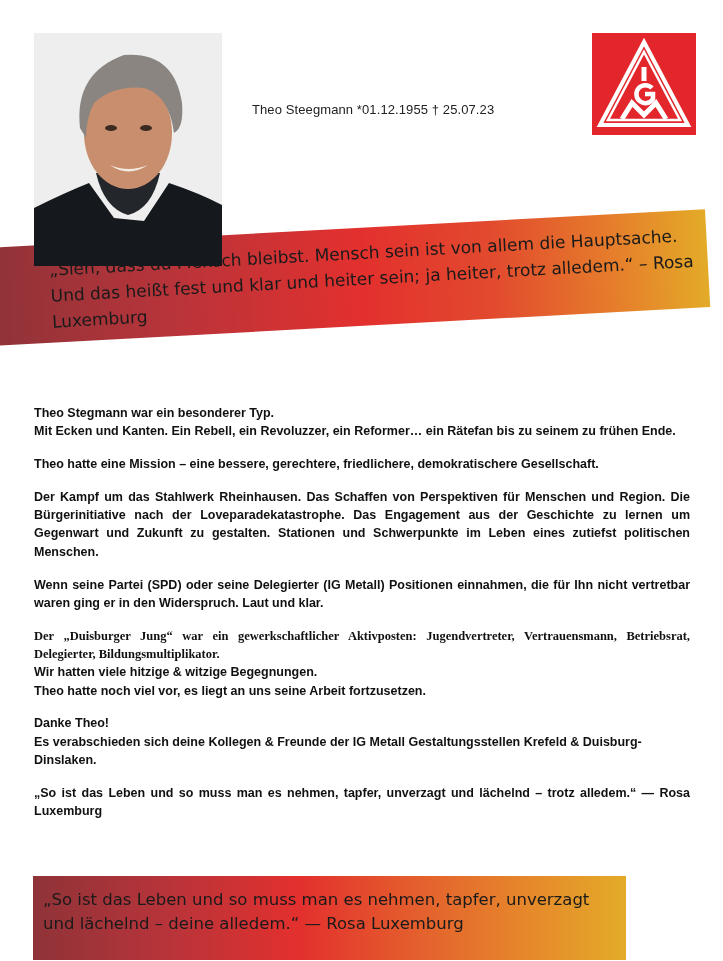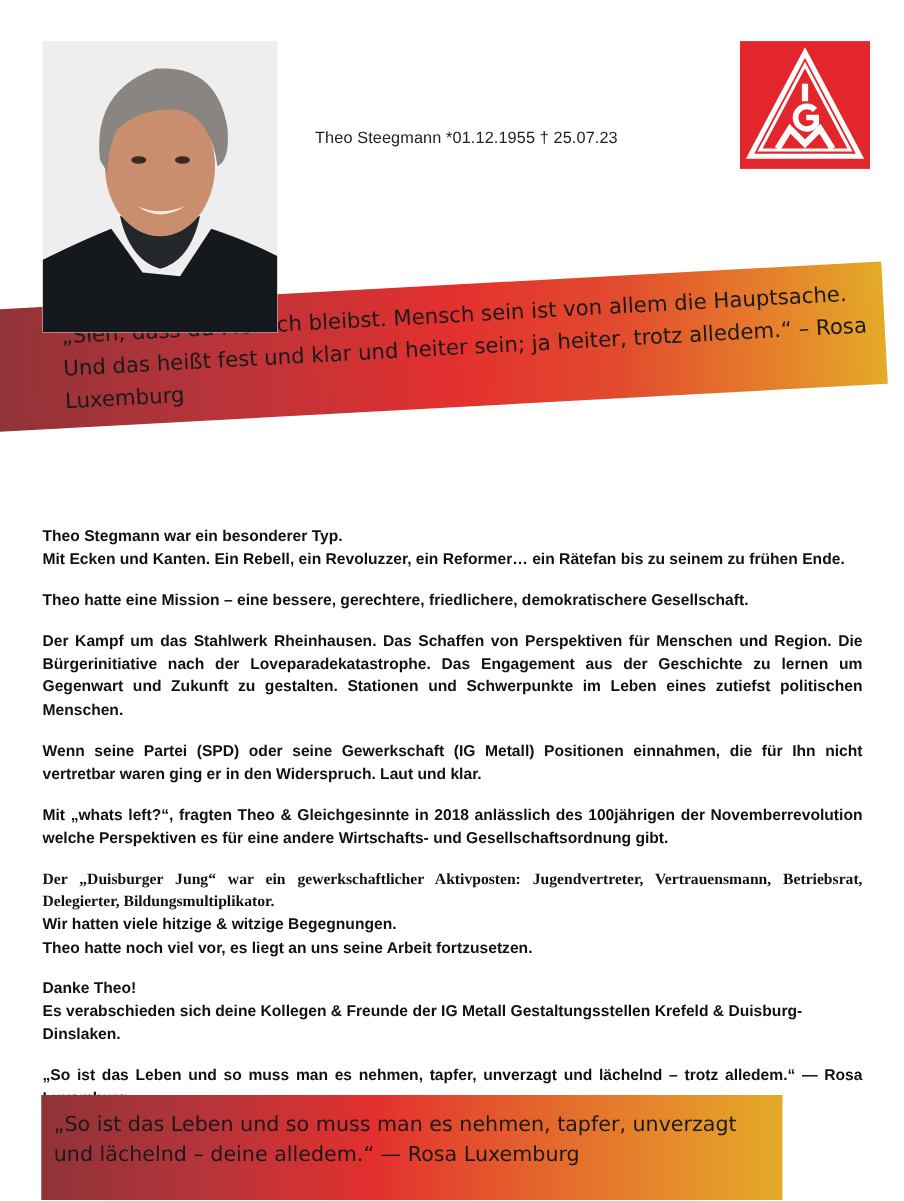--- a/index.html
+++ b/index.html
@@ -4,21 +4,21 @@
   <style>
     html, body { margin: 0; padding: 0; background: #ffffff; }
     body { width: 723px; height: 961px; position: relative; overflow: hidden; font-family: "Liberation Sans", sans-serif; color: #111; }
     .photo { position: absolute; left: 34px; top: 33px; width: 188px; height: 233px; background: #ececec; overflow: hidden; z-index: 2; }
     .photo svg { display: block; width: 100%; height: 100%; }
     .header-title { position: absolute; left: 252px; top: 102px; font-size: 13px; color: #222; letter-spacing: 0.1px; }
     .logo { position: absolute; left: 592px; top: 33px; width: 104px; height: 102px; background: #e3262b; }
     .logo svg { display: block; width: 100%; height: 100%; }
     .banner-top { position: absolute; left: -12px; top: 248px; width: 718px; height: 98px; transform: rotate(-3.1deg); transform-origin: left top; background: linear-gradient(90deg, #8f3338 0%, #b8343a 25%, #e3302e 52%, #e24a2e 70%, #e6812b 88%, #e3ab28 100%); z-index: 1; }
     .banner-top-text { position: absolute; left: 60px; top: 12px; width: 650px; font-family: "DejaVu Sans", sans-serif; font-size: 17px; line-height: 26px; color: #1a1a1a; }
-    .body-text { position: absolute; left: 34px; top: 404px; width: 656px; font-size: 12.5px; font-weight: bold; line-height: 18.3px; color: #111; font-family: "Liberation Sans", sans-serif; margin-top: 16px; }
+    .body-text { position: absolute; left: 34px; top: 404px; width: 656px; font-size: 12.5px; font-weight: bold; line-height: 18.3px; color: #111; font-family: "Liberation Sans", sans-serif; }
     .body-text p { margin: 0 0 14.5px 0; text-align: justify; }
     .body-text p.left { text-align: left; }
     .body-text .line { display: block; }
     .banner-bottom { position: absolute; left: 33px; top: 876px; width: 593px; height: 84px; background: linear-gradient(90deg, #8f3338 0%, #b6343a 22%, #e3302e 45%, #e4622d 66%, #e6892b 84%, #e3ab28 100%); }
     .banner-bottom-text { position: absolute; left: 10px; top: 12px; width: 580px; font-family: "DejaVu Sans", sans-serif; font-size: 16.5px; line-height: 24px; color: #1a1a1a; }
   </style>
 </head>
 <body>
 
 <div class="photo">
@@ -57,22 +57,21 @@
 
 <div class="body-text">
   <p class="left">
     <span class="line">Theo Stegmann war ein besonderer Typ.</span>
     <span class="line">Mit Ecken und Kanten. Ein Rebell, ein Revoluzzer, ein Reformer… ein Rätefan bis zu seinem zu frühen Ende.</span>
   </p>
   <p class="left">
     <span class="line">Theo hatte eine Mission – eine bessere, gerechtere, friedlichere, demokratischere Gesellschaft.</span>
   </p>
   <p>Der Kampf um das Stahlwerk Rheinhausen. Das Schaffen von Perspektiven für Menschen und Region. Die Bürgerinitiative nach der Loveparadekatastrophe. Das Engagement aus der Geschichte zu lernen um Gegenwart und Zukunft zu gestalten. Stationen und Schwerpunkte im Leben eines zutiefst politischen Menschen.</p>
-  <p>Wenn seine Partei (SPD) oder seine Gewerkschaft (IG Metall) Positionen einnahmen, die für Ihn nicht vertretbar waren ging er in den Widerspruch. Laut und klar.</p>
-  <p>Mit „whats left?“, fragten Theo &amp; Gleichgesinnte in 2018 anlässlich des 100jährigen der Novemberrevolution welche Perspektiven es für eine andere Wirtschafts- und Gesellschaftsordnung gibt.</p>
+  <p>Wenn seine Partei (SPD) oder seine Delegierter (IG Metall) Positionen einnahmen, die für Ihn nicht vertretbar waren ging er in den Widerspruch. Laut und klar.</p>
   <p>
     <span class="line" style="text-align:justify;font-family:Liberation Serif, serif;">Der „Duisburger Jung“ war ein gewerkschaftlicher Aktivposten: Jugendvertreter, Vertrauensmann, Betriebsrat, Delegierter, Bildungsmultiplikator.</span>
     <span class="line">Wir hatten viele hitzige &amp; witzige Begegnungen.</span>
     <span class="line">Theo hatte noch viel vor, es liegt an uns seine Arbeit fortzusetzen.</span>
   </p>
   <p class="left">
     <span class="line">Danke Theo!</span>
     <span class="line">Es verabschieden sich deine Kollegen &amp; Freunde der IG Metall Gestaltungsstellen Krefeld &amp; Duisburg-Dinslaken.</span>
   </p>
   <p>„So ist das Leben und so muss man es nehmen, tapfer, unverzagt und lächelnd – trotz alledem.“ — Rosa Luxemburg</p>

